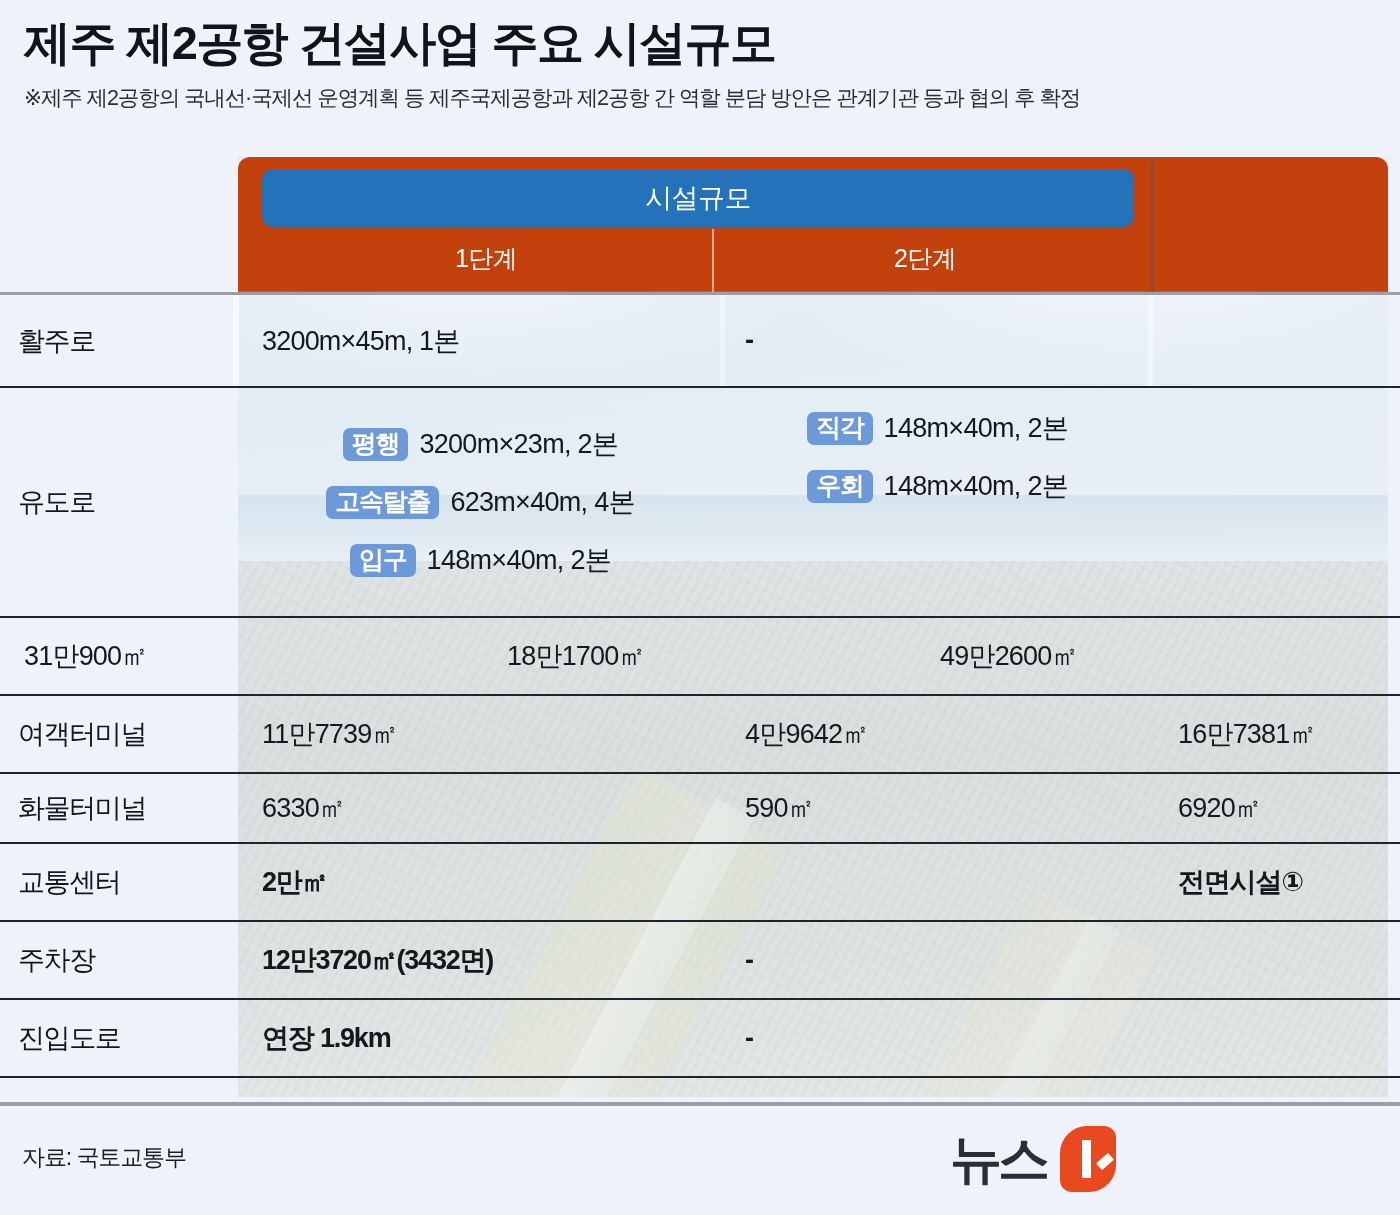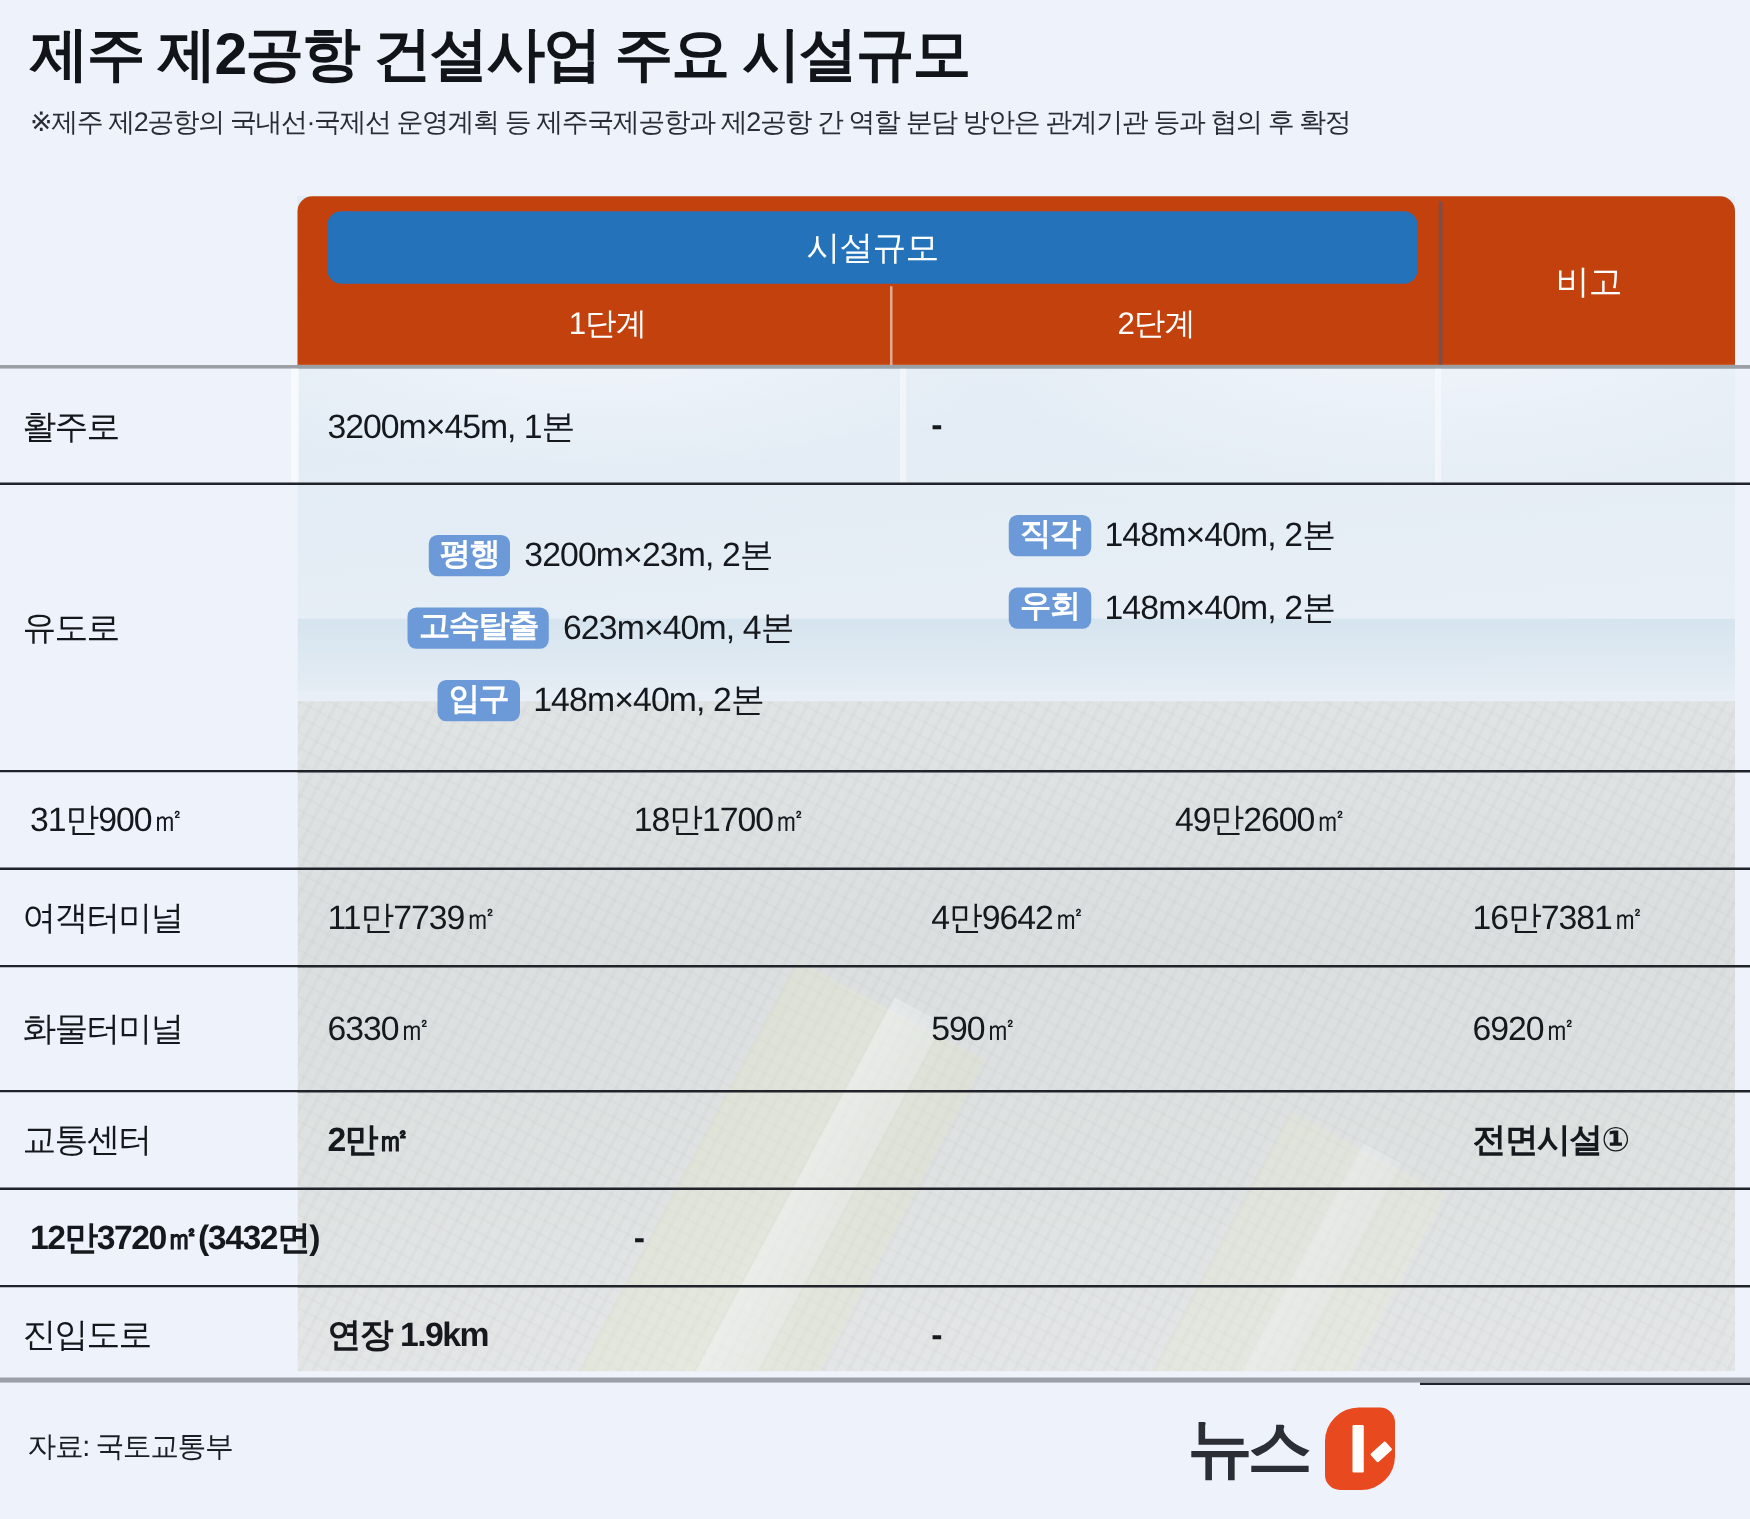--- a/index.html
+++ b/index.html
@@ -397,21 +397,20 @@
   <div id="table">
 
     <div class="thead">
       <div class="thead-pill">
         <span>시설규모</span>
       </div>
       <div class="sub-head s1">1단계</div>
       <div class="head-vline"></div>
       <div class="sub-head s2">2단계</div>
       <div class="head-vline-b"></div>
-      <div class="thead-note">비고</div>
     </div>
 
     <div class="tbody">
 
       <div class="grow first" style="height:94px">
         <div class="label-bg"></div>
         <div class="cell c-label">활주로</div>
         <div class="cell c-s1">3200m×45m, 1본</div>
         <div class="cell c-s2 dash">-</div>
         <div class="cell c-note"></div>
@@ -461,38 +460,39 @@
       </div>
 
       <div class="grow" style="height:78px">
         <div class="label-bg"></div>
         <div class="cell c-label">여객터미널</div>
         <div class="cell c-s1">11만7739㎡</div>
         <div class="cell c-s2">4만9642㎡</div>
         <div class="cell c-note">16만7381㎡</div>
       </div>
 
-      <div class="grow" style="height:100px">
+      <div class="grow" style="height:70px">
         <div class="label-bg"></div>
         <div class="cell c-label">화물터미널</div>
         <div class="cell c-s1">6330㎡</div>
         <div class="cell c-s2">590㎡</div>
         <div class="cell c-note">6920㎡</div>
       </div>
 
       <div class="grow" style="height:78px">
         <div class="label-bg"></div>
         <div class="cell c-label">교통센터</div>
         <div class="cell c-s1 bold-note">2만㎡</div>
         <div class="cell c-s2"></div>
         <div class="cell c-note bold-note">전면시설①</div>
       </div>
 
       <div class="grow" style="height:78px">
         <div class="label-bg"></div>
+        <div class="cell c-label">주차장</div>
         <div class="cell c-s1 bold-note">12만3720㎡(3432면)</div>
         <div class="cell c-s2 dash">-</div>
         <div class="cell c-note"></div>
       </div>
 
       <div class="grow" style="height:78px">
         <div class="label-bg"></div>
         <div class="cell c-label">진입도로</div>
         <div class="cell c-s1 bold-note">연장 1.9km</div>
         <div class="cell c-s2 dash">-</div>

